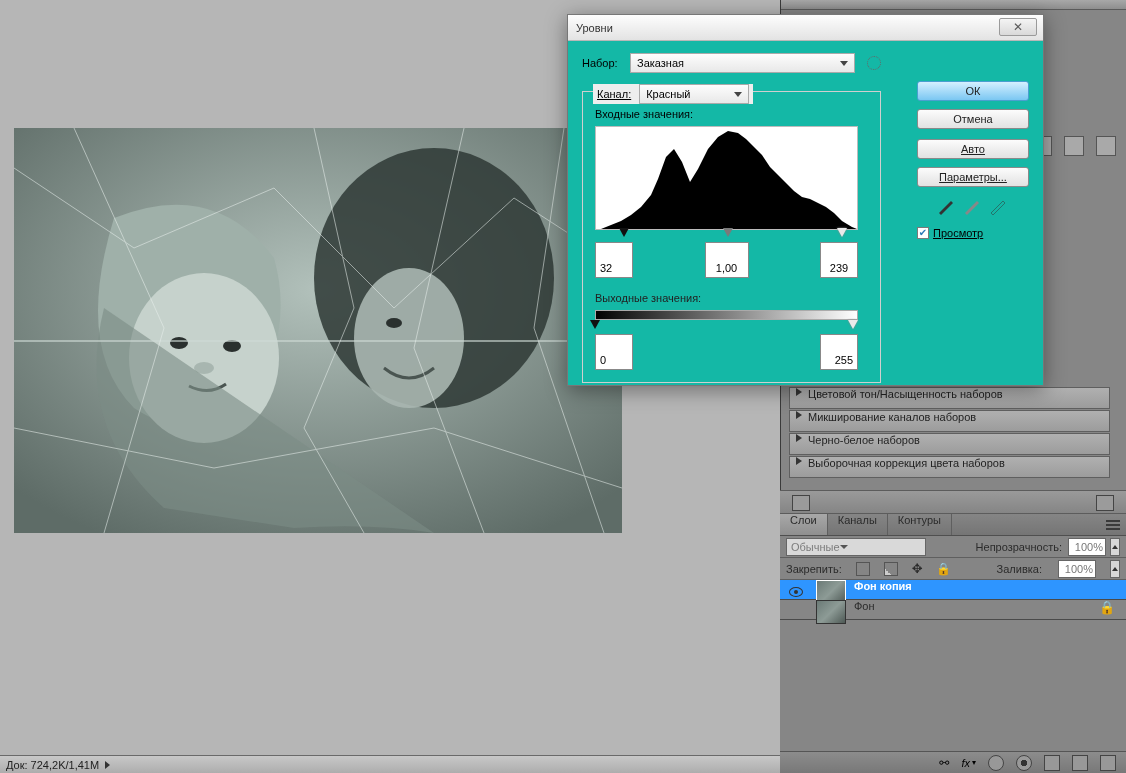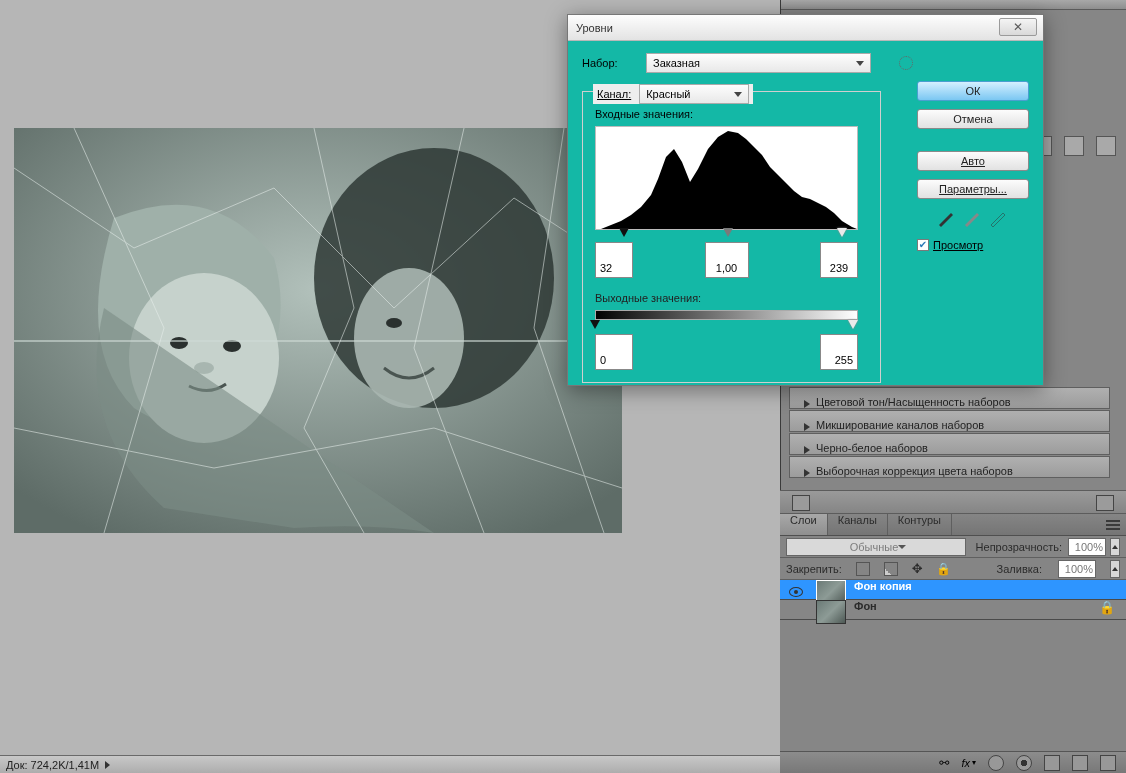--- a/index.html
+++ b/index.html
@@ -2,60 +2,60 @@
 <html><head>
 <meta charset="utf-8">
 <style>
 *{box-sizing:border-box;margin:0;padding:0;font-family:Tahoma,Arial,sans-serif;font-size:11px;-webkit-user-select:none;user-select:none}
 body{background:#b6b6b6;width:1126px;height:773px;overflow:hidden;position:relative}
 .workspace{position:absolute;left:0;top:0;right:346px;bottom:16px;background:#b6b6b6}
 .image-canvas{position:absolute;left:14px;top:128px;width:608px;height:405px;background:#8fa09a}
 .right-dock{position:absolute;right:0;top:0;bottom:0;width:346px;background:#868686;border-left:1px solid #3a3a3a}
 .dock-top{height:10px;background:linear-gradient(#a8a8a8,#8e8e8e);border-bottom:1px solid #5a5a5a}
 .preset-list{position:absolute;right:16px;top:387px;width:321px}
-.preset-row{height:22px;border:1px solid #5f5f5f;margin-bottom:1px;background:linear-gradient(#b0b0b0,#9c9c9c);display:flex;align-items:flex-end;padding-left:14px;color:#222;cursor:default}
+.preset-row{height:22px;border:1px solid #5f5f5f;margin-bottom:1px;background:linear-gradient(#b0b0b0,#9c9c9c);display:flex;align-items:flex-start;padding-left:6px;color:#222;cursor:default}
 .preset-row .tri{width:0;height:0;border-style:solid;border-width:4px 0 4px 6px;border-color:transparent transparent transparent #343434;margin-right:6px}
 .toolbar-icons{position:absolute;right:0;top:136px;width:200px;height:28px;display:flex;gap:12px;justify-content:flex-end;padding-right:10px}
 .toolbar-icons .ti{width:20px;height:20px;border:1px solid #555;background:#a9a9a9}
 .panel-strip{position:absolute;right:0;top:490px;width:346px;height:24px;background:linear-gradient(#9a9a9a,#858585);border-top:1px solid #5c5c5c;border-bottom:1px solid #5c5c5c}
 .panel-strip .pi{position:absolute;top:4px;width:18px;height:16px;border:1px solid #444;background:#9b9b9b}
 .layers-panel{position:absolute;right:0;top:514px;width:346px;bottom:0;background:#868686}
 .tabs{display:flex;background:linear-gradient(#858585,#757575);height:22px;border-bottom:1px solid #4f4f4f}
 .tab{padding:0 10px;border-right:1px solid #5f5f5f;color:#2b2b2b;cursor:default}
 .tab.active{background:linear-gradient(#a8a8a8,#8f8f8f)}
 .hamburger{position:absolute;right:6px;top:518px;width:14px;height:14px}
 .hamburger div{height:2px;background:#3a3a3a;margin:2px 0}
 .layer-opts{height:22px;display:flex;align-items:center;padding:0 6px;gap:4px;background:#858585;border-bottom:1px solid #5f5f5f;color:#2b2b2b}
-.blend{width:180px;height:18px;border:1px solid #666;background:#d9d9d9;color:#7d7d7d;padding-left:4px;display:flex;align-items:center;justify-content:center}
+.blend{width:140px;height:18px;border:1px solid #666;background:#d9d9d9;color:#7d7d7d;padding-left:4px;display:flex;align-items:center;justify-content:flex-start}
 .blend .arr{width:0;height:0;border-style:solid;border-width:4px 4px 0 4px;border-color:#555 transparent transparent}
 .opac-field{width:38px;height:18px;border:1px solid #666;background:#fff;color:#777;text-align:right;padding-right:2px;line-height:16px;margin-left:2px}
 .mini-arrow{width:10px;height:18px;border:1px solid #666;background:#d7d7d7;display:flex;align-items:center;justify-content:center}
 .mini-arrow .t{width:0;height:0;border-style:solid;border-width:0 3px 4px 3px;border-color:transparent transparent #333}
 .lock-row{height:22px;display:flex;align-items:center;padding:0 6px;gap:14px;background:#858585;border-bottom:1px solid #5f5f5f;color:#2b2b2b}
 .lock-icon{width:14px;height:14px;border:1px solid #555;display:inline-block}
 .layer-item{height:20px;display:flex;padding-left:4px;border-bottom:1px solid #4a4a4a}
 .layer-item.selected{background:#2e95ff;color:#fff}
 .layer-item .eye{width:24px;height:24px;display:flex;align-items:center;justify-content:center}
 .eye-icon{width:14px;height:10px;border:1px solid #333;border-radius:50%;position:relative}
 .eye-icon::after{content:"";position:absolute;left:4px;top:2px;width:4px;height:4px;border-radius:50%;background:#333}
 .thumb{width:30px;height:24px;border:1px solid #333;margin:0 8px;background:linear-gradient(135deg,#6b7a76,#8d9b96,#4e5955)}
 .layer-item.selected .thumb{border-color:#fff}
 .layer-item .ln{font-weight:bold}
 .layer-item.bg{background:#868686;color:#2b2b2b}
-.layer-item.bg .ln{font-weight:bold}
+.layer-item.bg .ln{font-weight:normal}
 .lock-badge{position:absolute;right:10px;font-size:13px}
 .layers-foot{position:absolute;bottom:0;left:0;right:0;height:22px;background:linear-gradient(#8c8c8c,#787878);border-top:1px solid #555;display:flex;justify-content:flex-end;align-items:center;gap:12px;padding-right:10px}
 .foot-icon{width:16px;height:16px;border:1px solid #444;background:#989898}
 .statusbar{position:absolute;left:0;bottom:0;height:18px;width:780px;background:linear-gradient(#c8c8c8,#adadad);border-top:1px solid #6a6a6a;display:flex;align-items:center;padding-left:6px;gap:6px;color:#222}
 .statusbar .tri{width:0;height:0;border-style:solid;border-width:4px 0 4px 5px;border-color:transparent transparent transparent #333}
 .dialog{position:absolute;left:567px;top:14px;width:477px;height:372px;background:#14b8a6;border:1px solid #777;box-shadow:0 4px 20px rgba(0,0,0,.4)}
 .dlg-title{height:26px;background:linear-gradient(#fdfdfd,#e3e3e3);border-bottom:1px solid #b8b8b8;display:flex;align-items:center;padding-left:8px;color:#333}
 .dlg-close{position:absolute;right:6px;top:3px;width:38px;height:18px;border:1px solid #9a9a9a;border-radius:2px;background:linear-gradient(#f4f4f4,#d9d9d9);display:flex;align-items:center;justify-content:center;font-size:12px;color:#5a5a5a}
 .dlg-body{position:absolute;top:26px;left:0;right:0;bottom:0;padding:12px 14px}
-.row-flex{display:flex;align-items:center;gap:20px}
+.row-flex{display:flex;align-items:center;gap:4px}
 .lbl-u{text-decoration:underline;text-decoration-style:solid}
 .select{height:20px;border:1px solid #aaa;background:linear-gradient(#fdfdfd,#e8e8e8);display:flex;align-items:center;justify-content:space-between;padding:0 6px}
 .select .arr{width:0;height:0;border-style:solid;border-width:5px 4px 0 4px;border-color:#444 transparent transparent}
 .gear{width:14px;height:14px;border:1px dotted #666;border-radius:50%}
 .btn{width:112px;height:20px;border:1px solid #8a8a8a;border-radius:3px;background:linear-gradient(#fcfcfc,#e2e2e2);text-align:center;line-height:18px;color:#222;cursor:default;margin-bottom:8px}
 .btn.primary{background:linear-gradient(#d5f0ff,#7bc7f2);border-color:#4a9fd0}
 .right-col{position:absolute;right:14px;top:40px;width:112px}
 .droppers{display:flex;gap:10px;margin:14px 0 10px;justify-content:center}
 .dropper{width:16px;height:16px;position:relative}
 .dropper svg{width:16px;height:16px}
@@ -263,21 +263,21 @@
       </div>
       <div class="num-row">
         <div class="num-in">0</div>
         <div class="num-in" style="text-align:right">255</div>
       </div>
     </div>
 
     <div class="right-col">
       <div class="btn primary">ОК</div>
       <div class="btn">Отмена</div>
-      <div class="btn" style="margin-top:22px"><span class="lbl-u">Авто</span></div>
+      <div class="btn" style="margin-top:10px"><span class="lbl-u">Авто</span></div>
       <div class="btn" style="margin-top:6px"><span class="lbl-u">Параметры...</span></div>
       <div class="droppers">
         <span class="dropper"><svg viewBox="0 0 16 16">
               <path d="M2 14 L6 10 L10 6 L14 2 L12 0 L8 4 L4 8 L0 12 Z" fill="#333"></path>
             </svg></span>
         <span class="dropper"><svg viewBox="0 0 16 16">
               <path d="M2 14 L6 10 L10 6 L14 2 L12 0 L8 4 L4 8 L0 12 Z" fill="#888"></path>
             </svg></span>
         <span class="dropper"><svg viewBox="0 0 16 16">
               <path d="M2 14 L6 10 L10 6 L14 2 L12 0 L8 4 L4 8 L0 12 Z" fill="#333" stroke="#333" stroke-width=".5" fill-opacity="0"></path>

